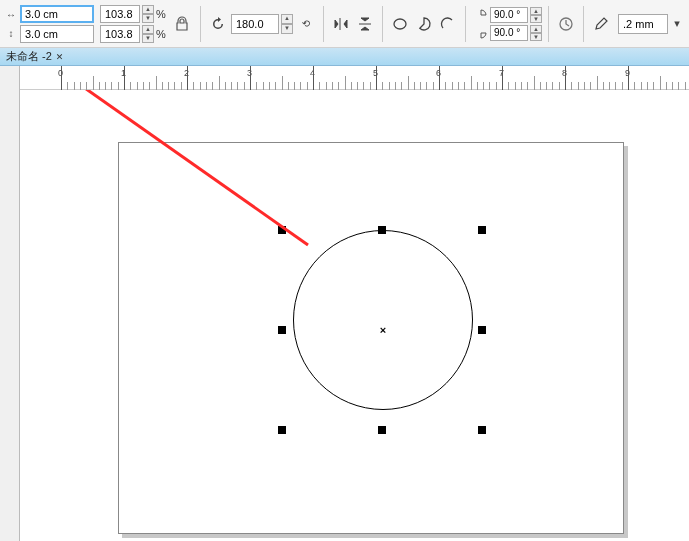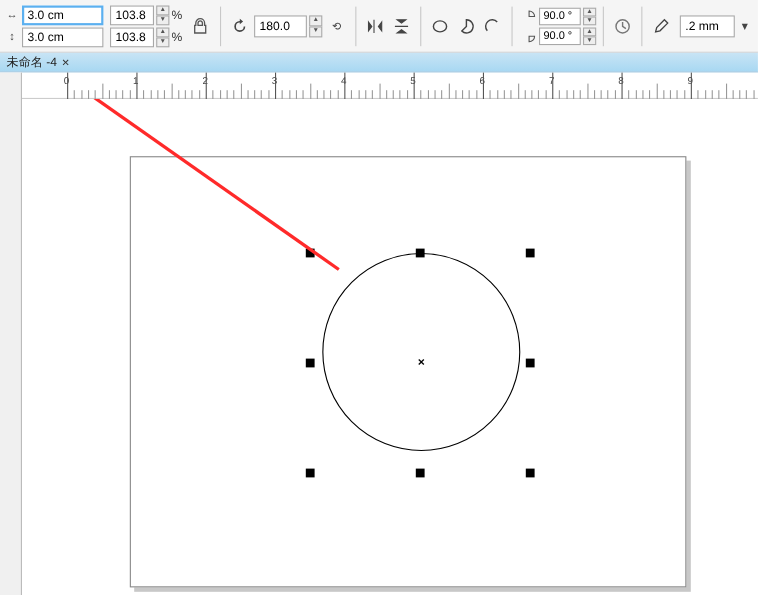--- a/index.html
+++ b/index.html
@@ -191,21 +191,21 @@
     <svg class="ico" viewBox="0 0 16 16">
         <path d="M3 13l1-4 7-7 3 3-7 7-4 1z" fill="none" stroke="#444" stroke-width="1.2"></path>
       </svg>
   </div>
   <input class="wide-input" value=".2 mm" style="">
   <div class="btn-icon" style="width:14px">▾</div>
 
 </div>
 
 <div class="tab-bar">
-  <span>未命名 -4</span>
+  <span>未命名 -2</span>
   <span class="x">✕</span>
 </div>
 
 <div class="ruler-area">
   <div class="ruler-corner"></div>
   <div class="ruler-h" id="ruler-h">
       <div class="label" style="left: 41px;">0</div>
       <div class="tick major" style="left: 41px; top: 0px; height: 24px;"></div>
       <div class="tick" style="left: 47.3px; top: 16px; height: 8px;"></div>
       <div class="tick" style="left: 53.6px; top: 16px; height: 8px;"></div>

